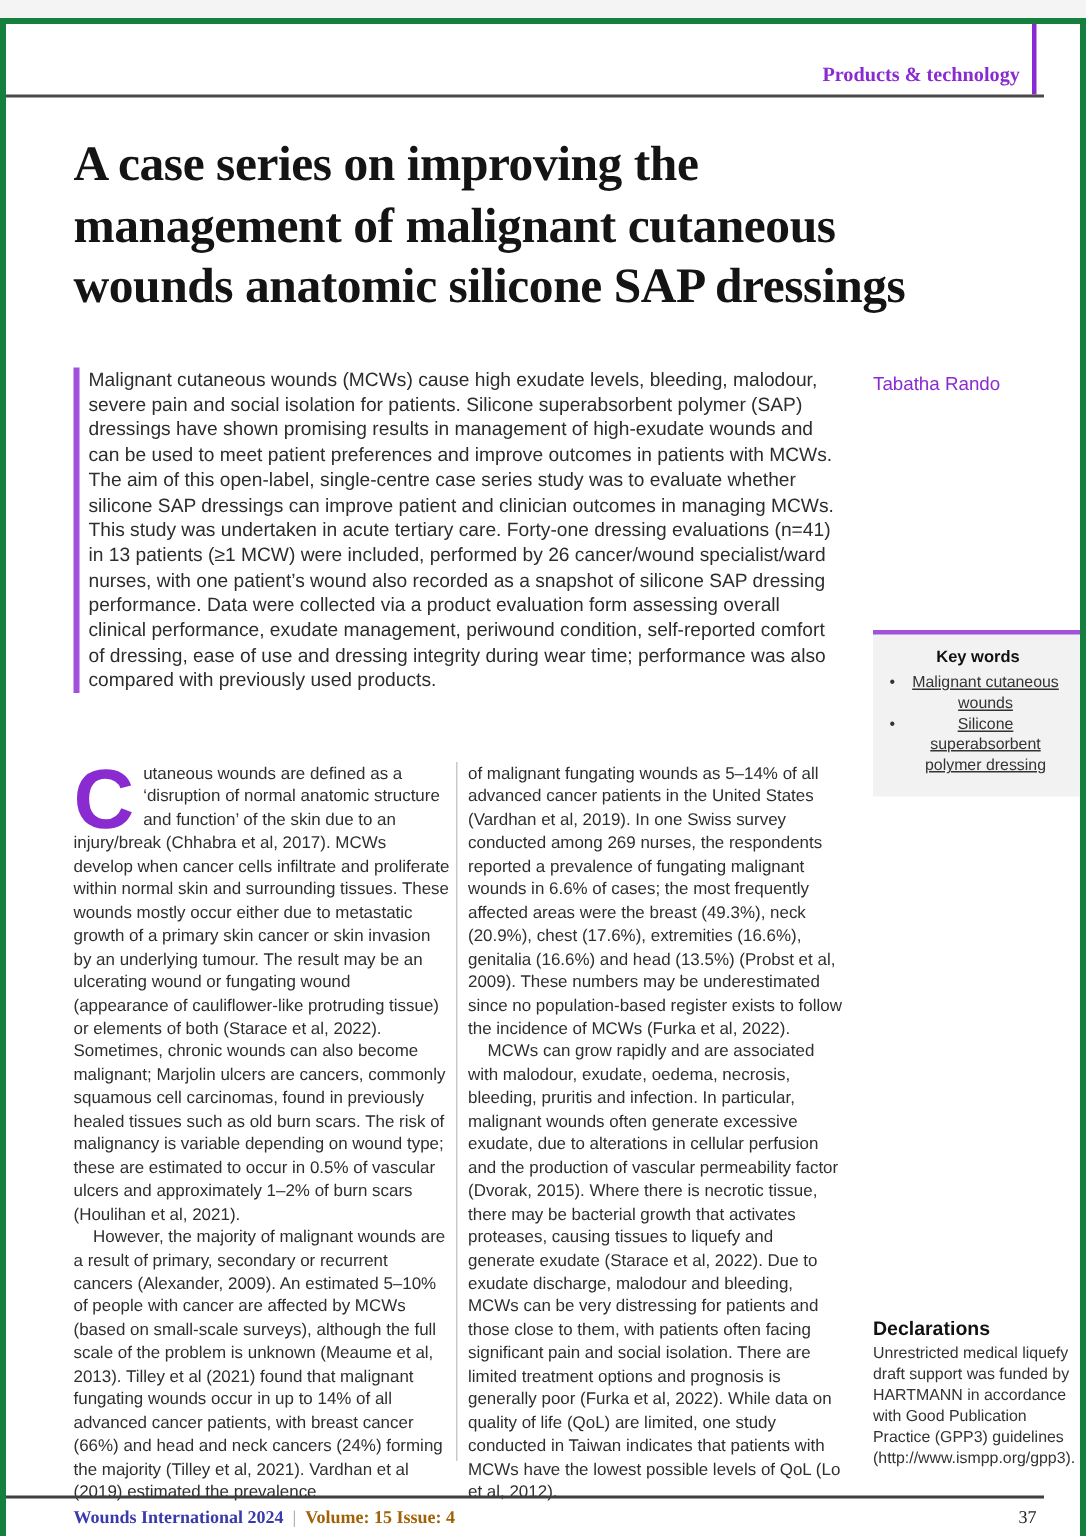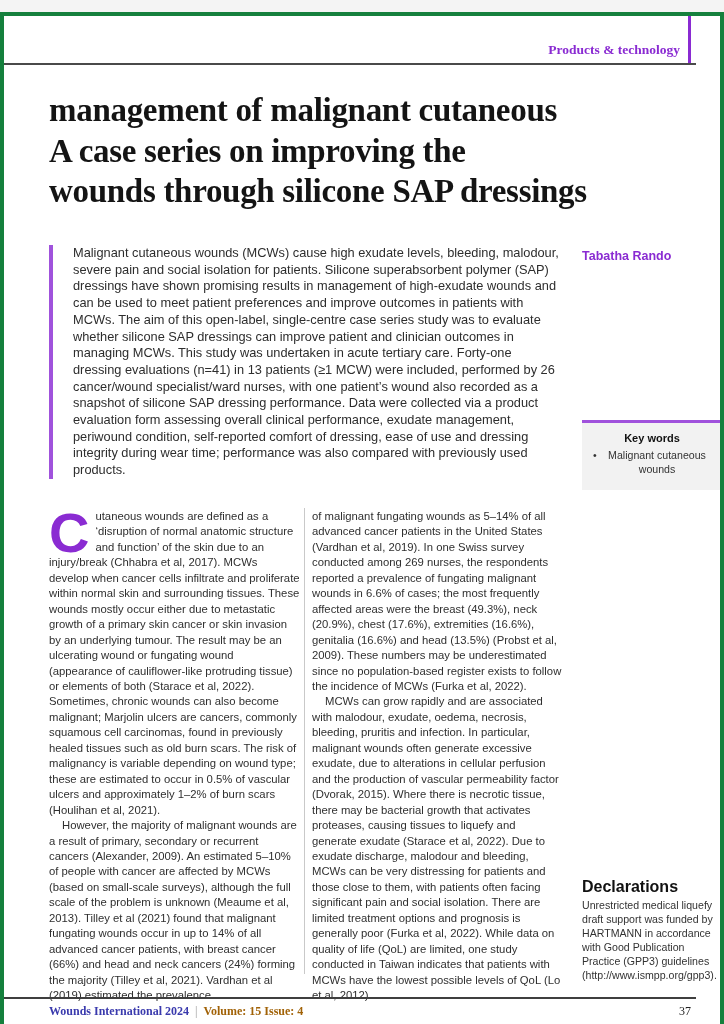--- a/index.html
+++ b/index.html
@@ -44,45 +44,45 @@
     font-family: "Liberation Serif", serif;
     font-weight: 700; font-size: 33px; line-height: 40.5px;
     letter-spacing: -0.3px; color: #141414;
   }
   .article-title span { display: block; }
 
   
   .abstract {
     position: absolute; left: 45px; top: 229px; width: 512px;
     border-left: 4px solid var(--accent-light);
-    padding-left: 20px;
+    padding-left: 6px;
     font-size: 12.8px; line-height: 16.7px;
     color: #2d2d2d;
   }
 
   
   .author-block { position: absolute; left: 578px; top: 233px; width: 140px; }
   .author-name {
-    color: var(--accent-purple); font-weight: bold;
+    color: var(--accent-purple); font-weight: normal;
     font-size: 12.5px; margin-bottom: 3px;
   }
   .author-affil {
     font-style: italic; font-size: 10.6px; line-height: 13.9px; color: #3c3c3c;
   }
 
   
   .keywords-box {
     position: absolute; left: 578px; top: 404px; width: 140px;
     background: var(--keywords-bg);
     border-top: 3px solid var(--accent-light);
     padding: 9px 10px 13px 10px;
     text-align: center;
   }
   .kw-title { font-weight: bold; font-size: 11px; color: #111; margin-bottom: 5px; }
-  .kw-list { list-style: none; font-size: 10.6px; line-height: 13.8px; color: #333; }
+  .kw-list { list-style: none; font-size: 10.6px; line-height: 13.8px; color: #333; text-decoration: underline; }
   .kw-list li { position: relative; padding-left: 10px; }
   .kw-list li::before { content: "\2022"; position: absolute; left: 1px; }
 
   
   .col-left  { position: absolute; left: 45px;  top: 493px; width: 251px; }
   .col-right { position: absolute; left: 308px; top: 493px; width: 251px; }
   .col-divider {
     position: absolute; left: 300px; top: 492px;
     width: 1px; height: 466px; background: #c9c9c9;
   }
@@ -92,21 +92,21 @@
   .body-p.indent { text-indent: 13px; }
   .dropcap {
     float: left;
     font-size: 56px; line-height: 43px; font-weight: 700;
     color: var(--accent-purple);
     padding: 2px 6px 0 0;
   }
 
   
   .declarations { position: absolute; left: 578px; top: 862px; width: 142px; }
-  .decl-title { font-weight: bold; font-size: 16px; color: #111; margin-bottom: 3px; }
+  .decl-title { font-weight: bold; font-size: 13px; color: #111; margin-bottom: 3px; }
   .decl-text { font-size: 10.6px; line-height: 13.9px; color: #333; word-break: break-word; }
 
   
   .footer-rule {
     position: absolute; left: 0; top: 981px;
     width: 692px; height: 2px; background: #3f3f3f;
   }
   .footer {
     position: absolute; left: 45px; top: 988px;
     font-family: "Liberation Serif", serif; font-size: 12px;
@@ -122,37 +122,38 @@
 </head>
 <body>
 
 <div class="page">
 
   <div class="corner-bar"></div>
   <div class="section-label">Products &amp; technology</div>
   <div class="header-rule"></div>
 
   <h1 class="article-title">
+    <span>A case series on improving the</span>
     <span>management of malignant cutaneous</span>
-    <span>A case series on improving the</span>
-    <span>wounds through silicone SAP dressings</span>
+    <span>wounds anatomic silicone SAP dressings</span>
   </h1>
 
   <div class="abstract">
     <span>Malignant cutaneous wounds (MCWs) cause high exudate levels, bleeding, malodour, severe pain and social isolation for patients. Silicone superabsorbent polymer (SAP) dressings have shown promising results in management of high-exudate wounds and can be used to meet patient preferences and improve outcomes in patients with MCWs. The aim of this open-label, single-centre case series study was to evaluate whether silicone SAP dressings can improve patient and clinician outcomes in managing MCWs. This study was undertaken in acute tertiary care. Forty-one dressing evaluations (n=41) in 13 patients (≥1 MCW) were included, performed by 26 cancer/wound specialist/ward nurses, with one patient’s wound also recorded as a snapshot of silicone SAP dressing performance. Data were collected via a product evaluation form assessing overall clinical performance, exudate management, periwound condition, self-reported comfort of dressing, ease of use and dressing integrity during wear time; performance was also compared with previously used products.</span>
   </div>
 
   <div class="author-block">
     <div class="author-name">Tabatha Rando</div>
   </div>
 
   <div class="keywords-box">
     <div class="kw-title">Key words</div>
     <ul class="kw-list">
       <li>Malignant cutaneous wounds</li>
+      <li>Silicone superabsorbent polymer dressing</li>
     </ul>
   </div>
 
   <div class="col-left">
     <p class="body-p">
       <span class="dropcap">C</span>
       <span>utaneous wounds are defined as a ‘disruption of normal anatomic structure and function’ of the skin due to an injury/break (Chhabra et al, 2017). MCWs develop when cancer cells infiltrate and proliferate within normal skin and surrounding tissues. These wounds mostly occur either due to metastatic growth of a primary skin cancer or skin invasion by an underlying tumour. The result may be an ulcerating wound or fungating wound (appearance of cauliflower-like protruding tissue) or elements of both (Starace et al, 2022). Sometimes, chronic wounds can also become malignant; Marjolin ulcers are cancers, commonly squamous cell carcinomas, found in previously healed tissues such as old burn scars. The risk of malignancy is variable depending on wound type; these are estimated to occur in 0.5% of vascular ulcers and approximately 1–2% of burn scars (Houlihan et al, 2021).</span>
     </p>
     <p class="body-p indent">However, the majority of malignant wounds are a result of primary, secondary or recurrent cancers (Alexander, 2009). An estimated 5–10% of people with cancer are affected by MCWs (based on small-scale surveys), although the full scale of the problem is unknown (Meaume et al, 2013). Tilley et al (2021) found that malignant fungating wounds occur in up to 14% of all advanced cancer patients, with breast cancer (66%) and head and neck cancers (24%) forming the majority (Tilley et al, 2021). Vardhan et al (2019) estimated the prevalence</p>
   </div>

